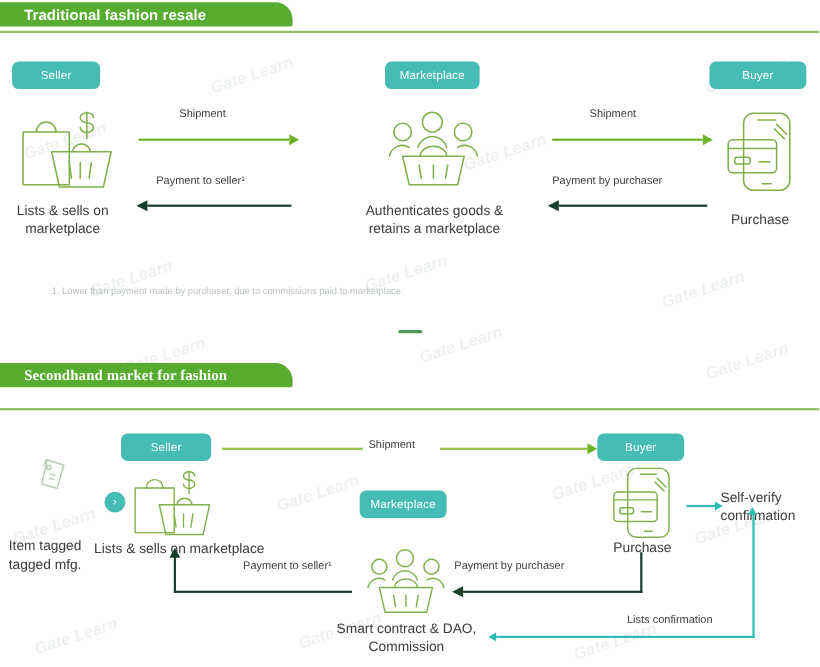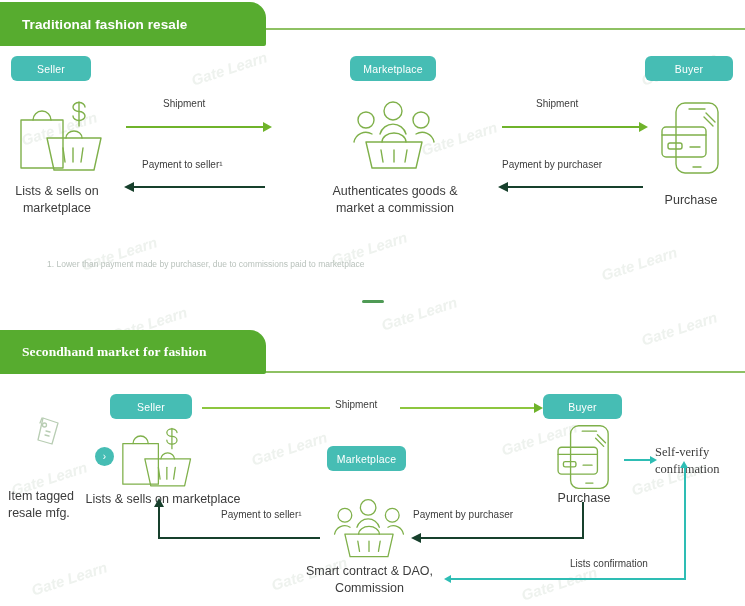--- a/index.html
+++ b/index.html
@@ -8,21 +8,21 @@
     background:#ffffff;
     font-family:"Liberation Sans", sans-serif;
     color:#3a3a3a;
     position:relative;
     overflow:hidden;
   }
   .stage{position:absolute;left:0;top:0;width:745px;height:606px;}
   .abs{position:absolute;}
   .banner-rule{position:absolute;left:0;top:28px;height:2px;width:745px;background:#7ab648;opacity:.85;}
   .banner{
-    position:absolute;left:0;top:0;height:44px;
+    position:absolute;left:0;top:0;height:22px;
     background:#57ac2f;
     border-top-right-radius:16px;
     border-bottom-right-radius:2px;
     display:flex;align-items:center;
     padding:0 26px 0 22px;
     box-sizing:border-box;
   }
   .banner span{
     color:#ffffff;font-weight:bold;font-size:13.5px;letter-spacing:.1px;white-space:nowrap;
   }
@@ -141,21 +141,21 @@
       <path d="M86 42 a12 12 0 0 0 -18 -8"></path>
       <path d="M18 42 H74 L68 68 H24 Z"></path>
       <path d="M34 42 a12 9 0 0 1 24 0"></path>
       <path d="M33 50 L35 62"></path>
       <path d="M46 50 L46 62"></path>
       <path d="M59 50 L57 62"></path>
     </svg>
   </div>
   <div class="cap" style="left:312px;top:183px;width:166px;">
     <div>Authenticates goods &amp;</div>
-    <div>market a commission</div>
+    <div>retains a marketplace</div>
   </div>
 
   <div class="abs" style="left:660px;top:101px;">
     <svg width="62" height="76" viewBox="0 0 62 76" fill="none" stroke="#7fb04a" stroke-width="1.4" stroke-linecap="round" stroke-linejoin="round">
       <rect x="16" y="2" width="42" height="70" rx="9"></rect>
       <path d="M29 8 H45"></path>
       <path d="M33 66 H41"></path>
       <path d="M44 16 L53 25"></path>
       <path d="M46 12 L55 21"></path>
       <rect x="2" y="26" width="44" height="30" rx="4"></rect>
@@ -207,21 +207,21 @@
     <svg width="38" height="34" viewBox="0 0 38 34" fill="none" stroke="#b8cdb3" stroke-width="1.3" stroke-linecap="round" stroke-linejoin="round">
       <path d="M13 2 L28 7 L22 28 L8 24 Z"></path>
       <path d="M12 2 L10 7"></path>
       <circle cx="14.5" cy="9" r="2"></circle>
       <path d="M16 15 L20 16"></path>
       <path d="M15 19 L19 20"></path>
     </svg>
   </div>
   <div class="cap l" style="left:8px;top:440px;width:92px;margin-top:48px;">
     <div>Item tagged</div>
-    <div>resale mfg.</div>
+    <div>tagged mfg.</div>
   </div>
   <div class="chev" style="left:95px;top:447px;">
     <span>›</span>
   </div>
 
   <div class="abs" style="left:113px;top:425px;">
     <svg width="84" height="66" viewBox="0 0 92 78" fill="none" stroke="#7fb04a" stroke-width="1.5" stroke-linecap="round" stroke-linejoin="round">
       <path d="M8 22 H50 V70 H8 Z"></path>
       <path d="M20 22 a9 9 0 0 1 18 0"></path>
       <path d="M66 4 V28"></path>
@@ -254,21 +254,21 @@
       <rect x="8" y="42" width="14" height="6" rx="2"></rect>
       <path d="M30 46 H40"></path>
     </svg>
   </div>
   <div class="cap" style="left:528px;top:490px;width:112px;">
     <div>Purchase</div>
   </div>
 
   <div class="hline t" style="left:624px;top:459px;width:26px;"></div>
   <div class="arrowhead ah-r-t" style="left:650px;top:456px;"></div>
-  <div class="cap l" style="left:655px;top:444px;width:90px;font-family:Liberation Serif, serif;">
+  <div class="cap l" style="left:655px;top:444px;width:90px;">
     <div>Self-verify</div>
     <div>confirmation</div>
   </div>
 
   <div class="abs" style="left:329px;top:498px;">
     <svg width="80" height="62" viewBox="0 0 92 72" fill="none" stroke="#7fb04a" stroke-width="1.5" stroke-linecap="round" stroke-linejoin="round">
       <circle cx="45" cy="11" r="9"></circle>
       <circle cx="18" cy="20" r="8"></circle>
       <circle cx="73" cy="20" r="8"></circle>
       <path d="M32 34 a13.5 13.5 0 0 1 26 0"></path>

